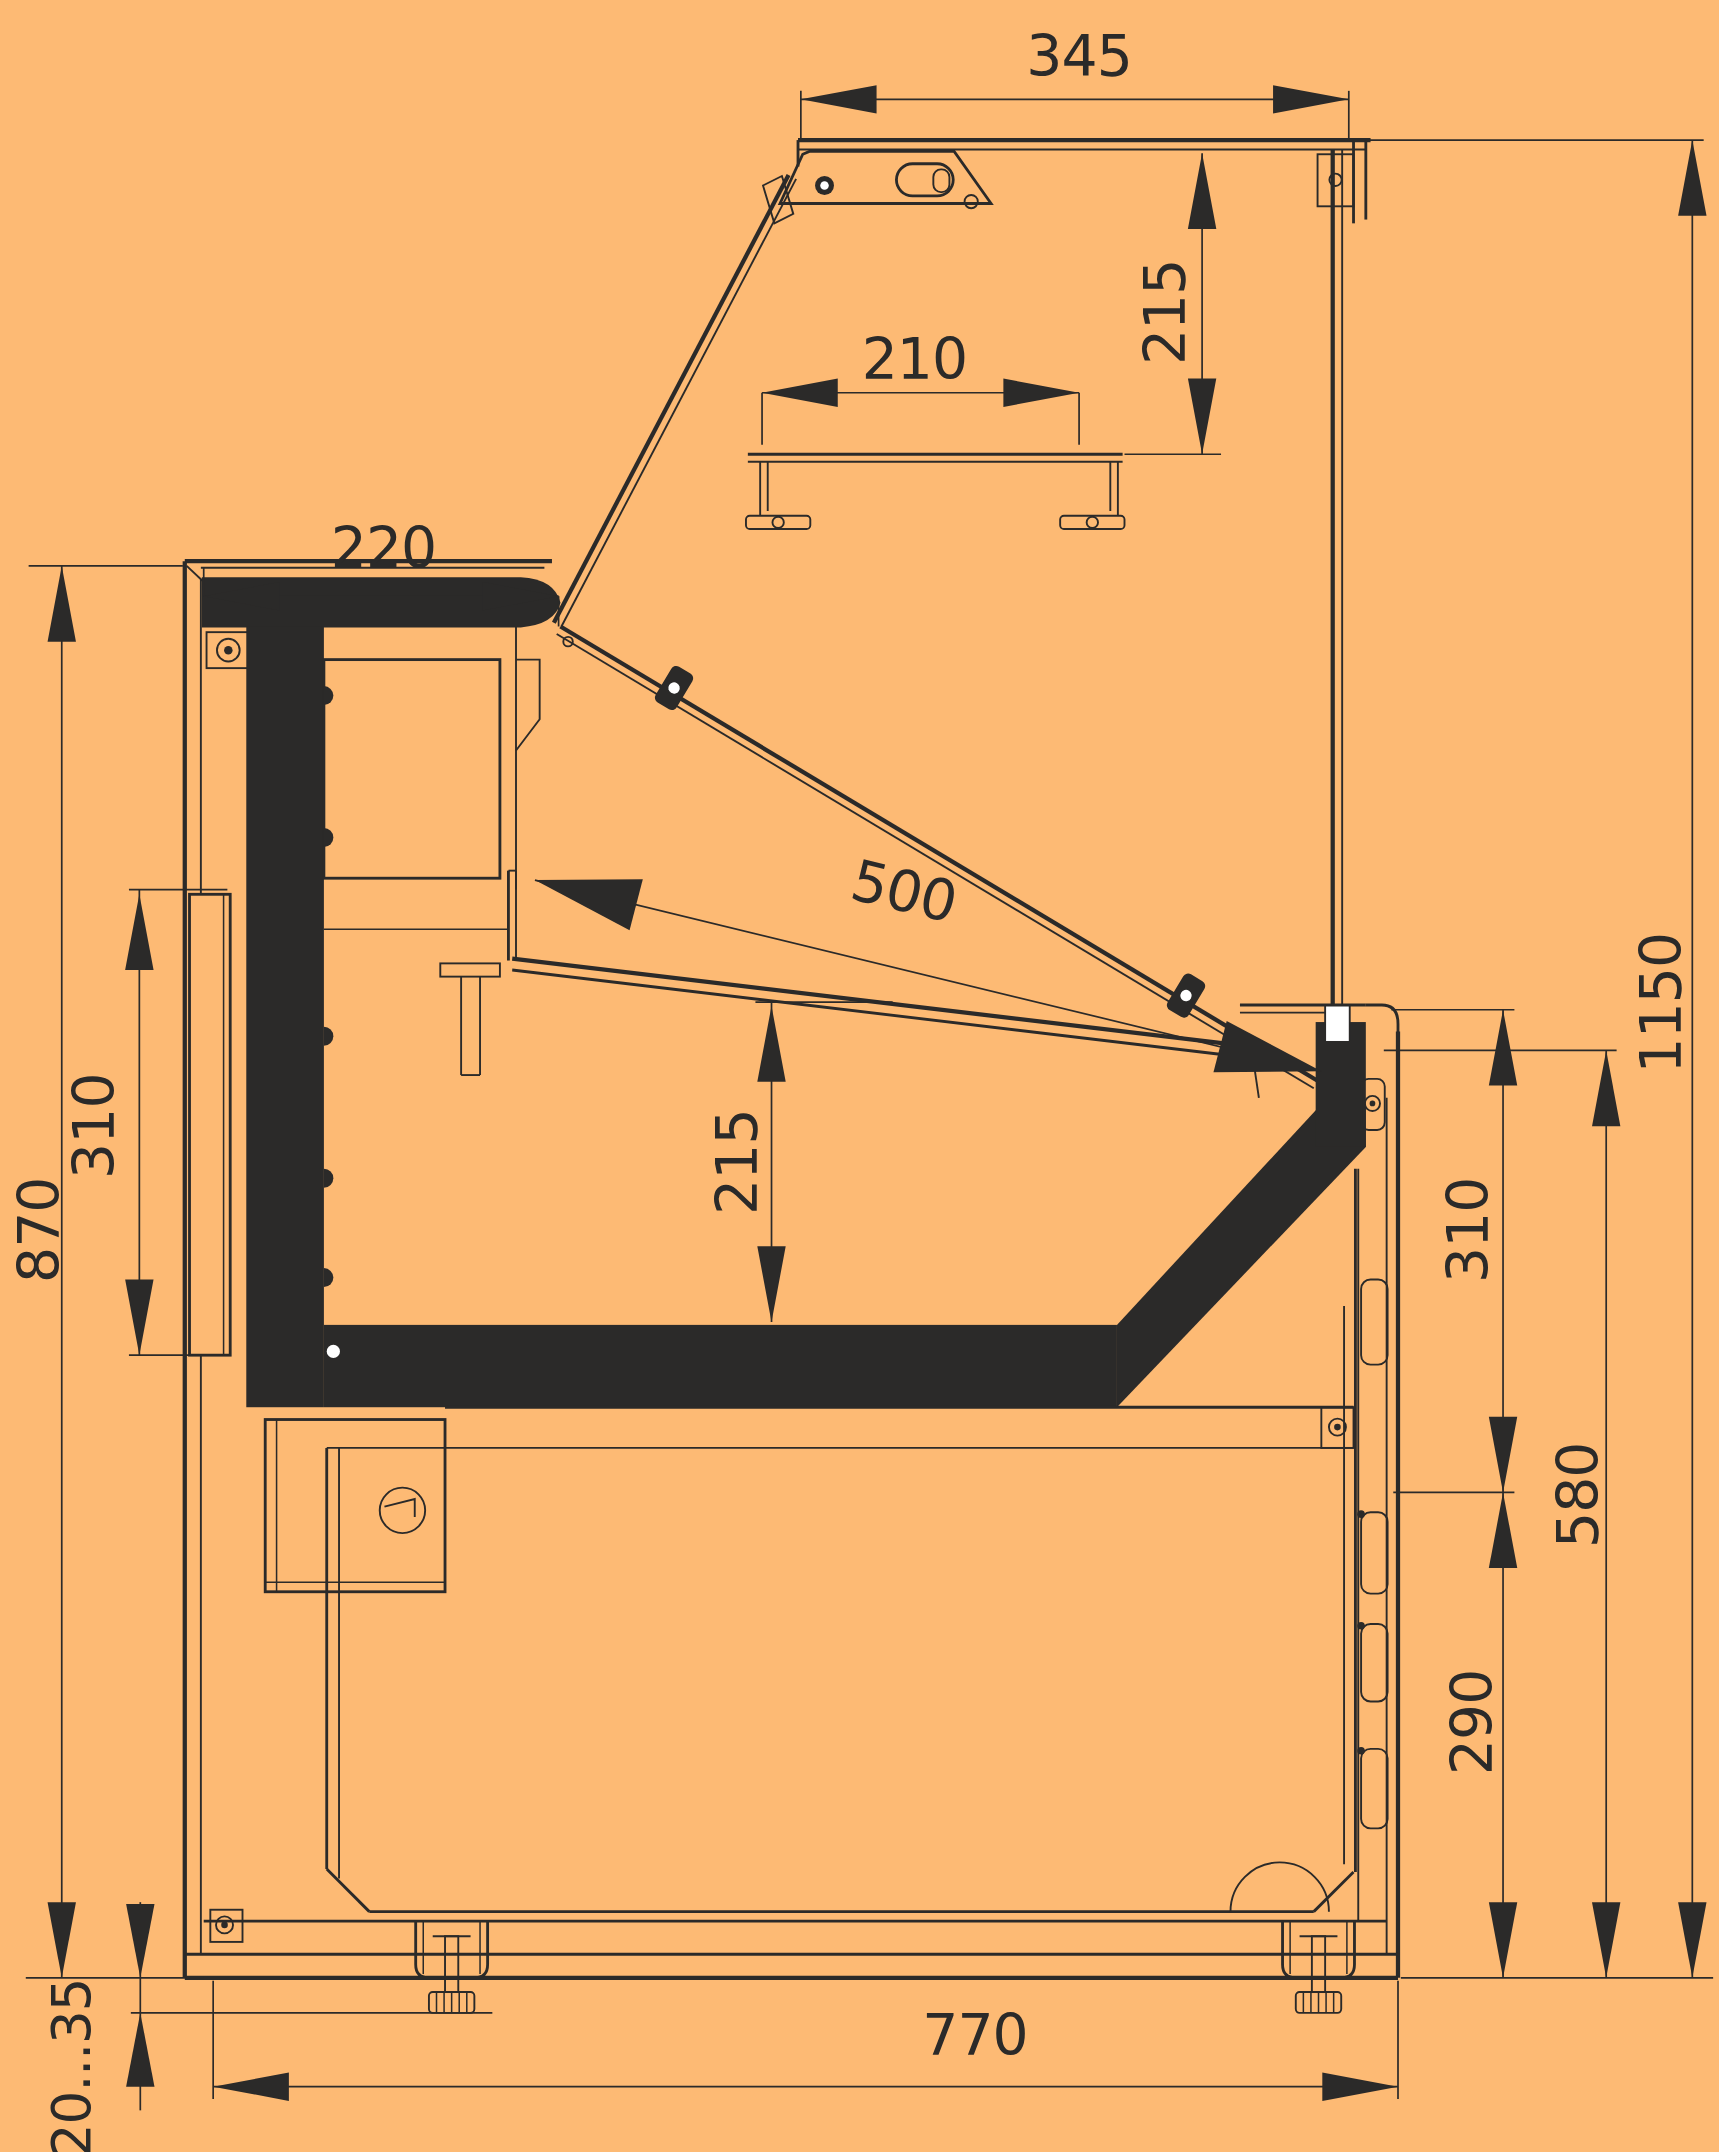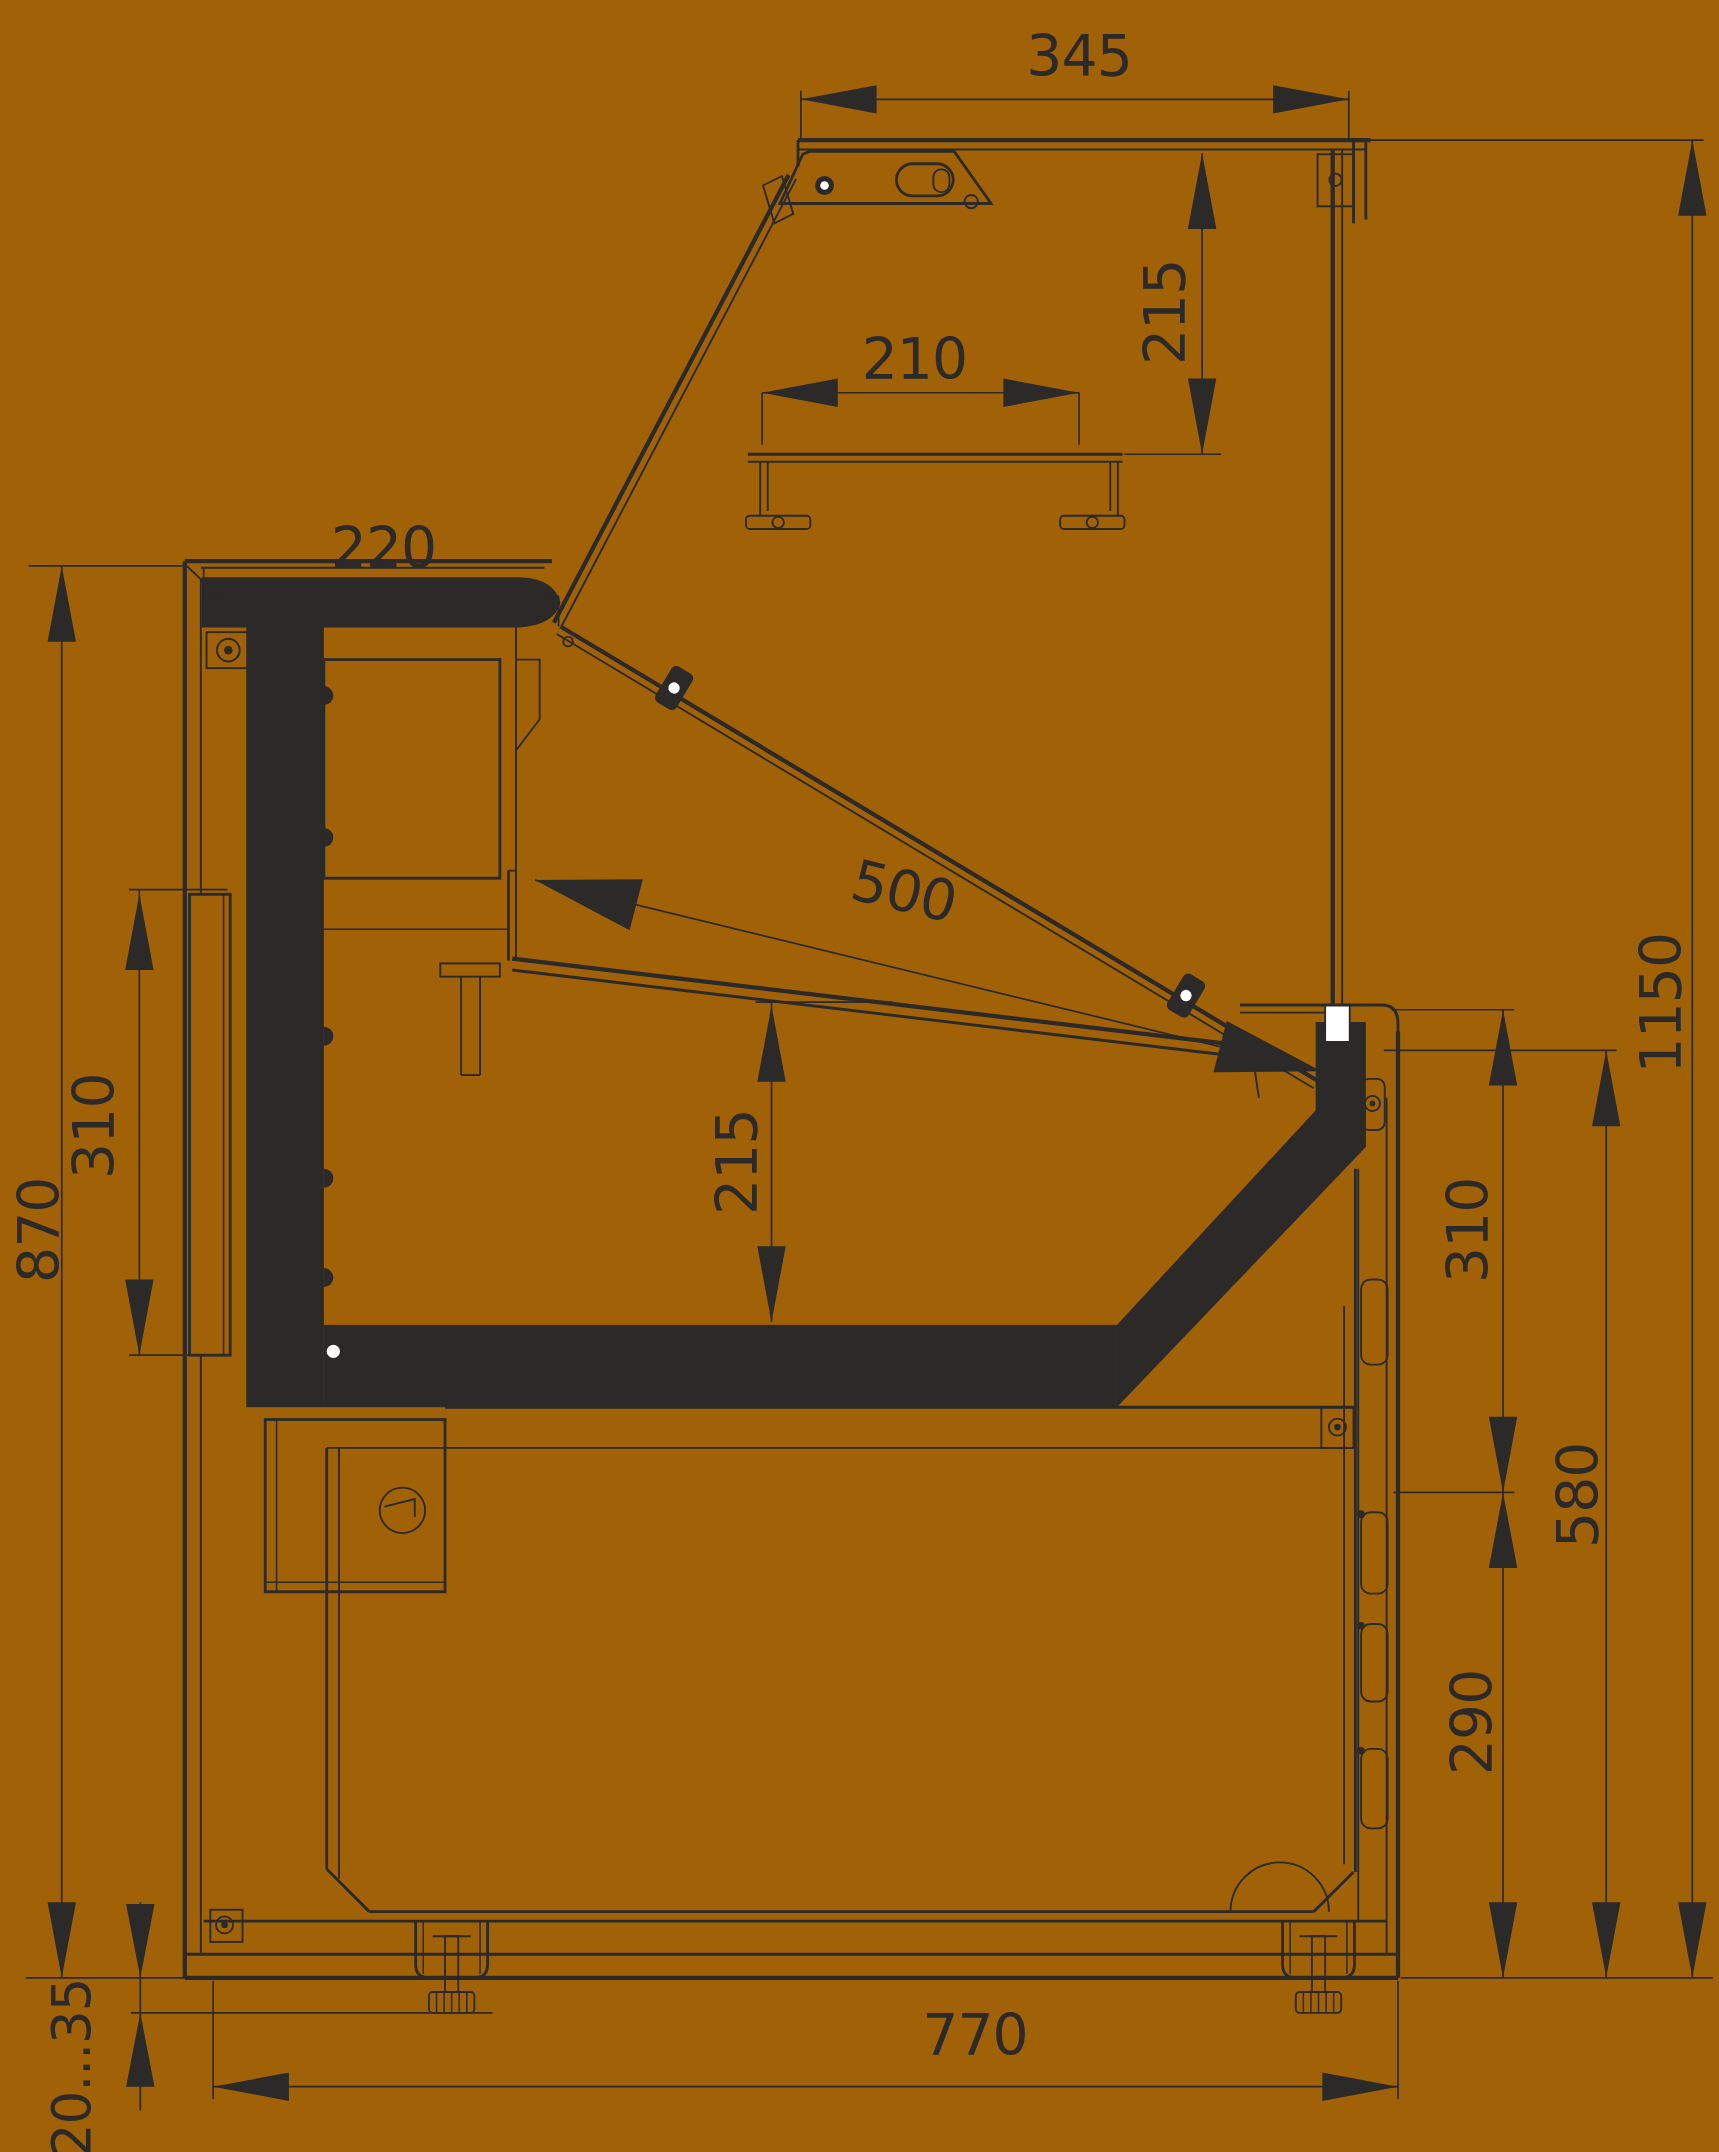--- a/index.html
+++ b/index.html
@@ -1,16 +1,16 @@
 <!DOCTYPE html>
 <html style="font-size:15px"><head>
 <meta charset="utf-8">
 <style>
   html,body{margin:0;padding:0;background:#ffffff;}
-  .page{width:1720px;height:2152px;position:relative;background:#a16207;}
+  .page{width:1720px;height:2152px;position:relative;background:#fdba74;}
   svg{display:block;}
   .ln  {stroke:#2b2a29;fill:none;stroke-width:2;}
   .ln2 {stroke:#2b2a29;fill:none;stroke-width:3;}
   .ln3 {stroke:#2b2a29;fill:none;stroke-width:4.5;}
   .thin{stroke:#2b2a29;fill:none;stroke-width:1.6;}
   .blk {fill:#2b2a29;stroke:none;}
   .wht {fill:#ffffff;stroke:none;}
   .dim {stroke:#2b2a29;fill:none;stroke-width:1.8;}
   .txt {font-family:"DejaVu Sans",sans-serif;font-size:60px;fill:#2b2a29;letter-spacing:-1px;}
   .txtm{font-family:"DejaVu Sans",sans-serif;font-size:56px;fill:#2b2a29;letter-spacing:-1px;}

